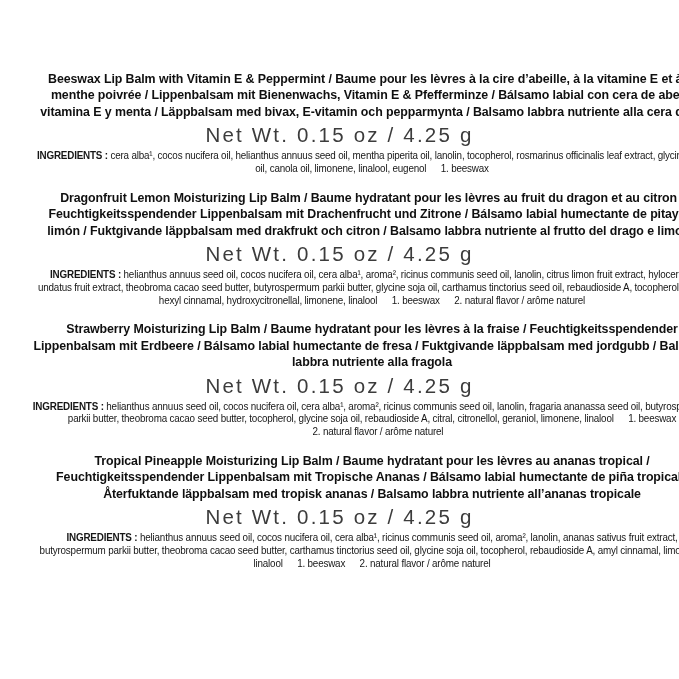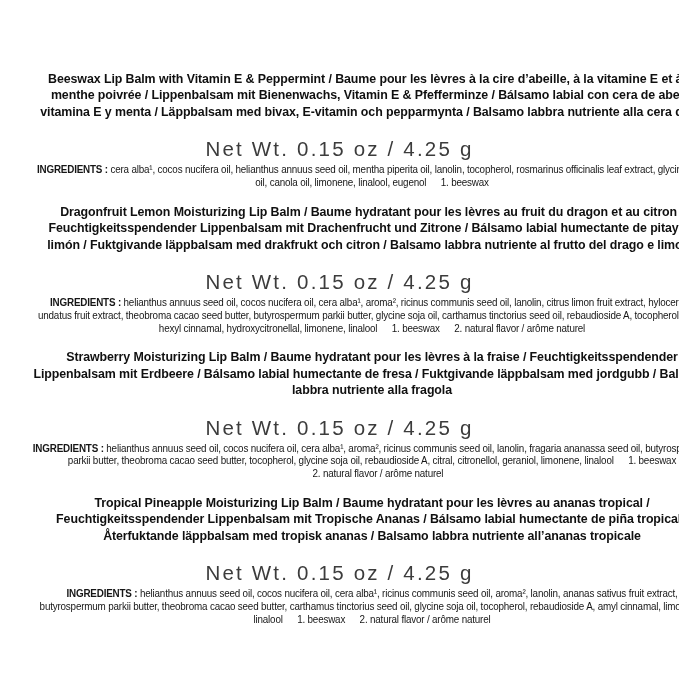--- a/index.html
+++ b/index.html
@@ -31,21 +31,21 @@
   .title {
     margin: 0;
     font-size: 13.6px;
     line-height: 16.4px;
     font-weight: bold;
     letter-spacing: -0.1px;
     color: #101010;
     text-align: center;
   }
   .netwt {
-    margin: 17px 0 2px 0;
+    margin: 3px 0 2px 0;
     font-size: 20.5px;
     line-height: 24px;
     font-weight: normal;
     letter-spacing: 2.2px;
     color: #3c3c3c;
     text-align: center;
   }
   .ingredients {
     margin: 1px 0 0 0;
     font-size: 10.8px;

